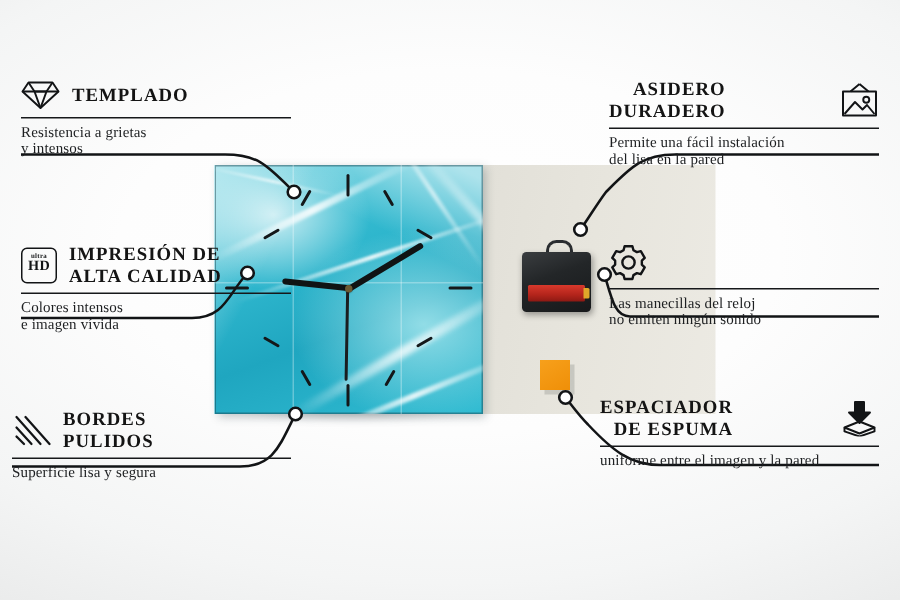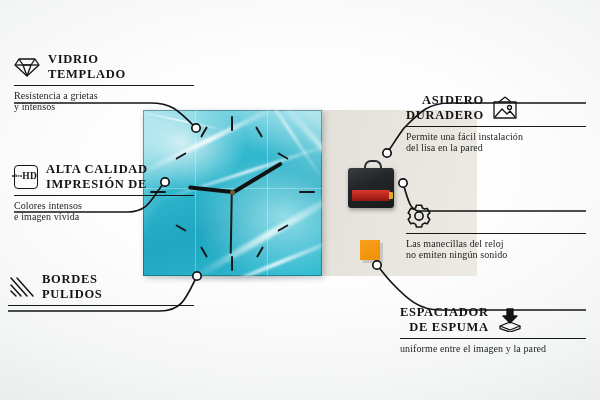--- a/index.html
+++ b/index.html
@@ -74,35 +74,35 @@
   #foam-spacer{
     left:360px;top:240px;width:20px;height:20px;
     background:linear-gradient(150deg,#f7a01b 0%,#ef8f08 100%);
     box-shadow:3px 3px 0 rgba(120,122,118,.28);
   }
 
   
   .feature{position:absolute;width:200px;}
   .feat-head{display:flex;align-items:center;gap:8px;}
   .feat-left .feat-head{justify-content:flex-start;}
-  .feat-right .feat-head{justify-content:flex-start;margin-top:41px;}
+  .feat-right .feat-head{justify-content:space-between;}
   .feat-title{
     font-size:12.5px;line-height:14.5px;font-weight:700;letter-spacing:.7px;
     color:#141414;text-transform:uppercase;
   }
   .feat-right .feat-title{text-align:right;}
   .feat-rule{height:1px;background:#16181a;margin:4px 0 4px;}
   .feat-desc{
     font-size:10px;line-height:11.4px;color:#1d1f21;letter-spacing:.1px;
   }
   .feat-right .feat-desc{text-align:left;}
   .ico{flex:0 0 auto;display:block;}
   .hdbadge{
     width:22px;height:22px;border:1.6px solid #121416;border-radius:4px;
-    display:flex;flex-direction:row;align-items:center;justify-content:flex-end;
+    display:flex;flex-direction:column;align-items:center;justify-content:center;
     line-height:1;
   }
   .hdbadge .u{font-size:4.6px;font-weight:700;letter-spacing:.2px;color:#121416;}
   .hdbadge .h{font-size:9.5px;font-weight:700;letter-spacing:.2px;color:#121416;margin-top:.5px;}
 </style>
 </head>
 <body>
 
 <div id="stage">
 
@@ -170,38 +170,37 @@
       <svg class="ico" width="26" height="22" viewBox="0 0 26 22">
         <g fill="none" stroke="#121416" stroke-width="1.3" stroke-linejoin="round">
           <path d="M5,3 H21 L25,9 L13,20 L1,9 Z"></path>
           <path d="M1,9 H25"></path>
           <path d="M5,3 L9,9 L13,20"></path>
           <path d="M21,3 L17,9 L13,20"></path>
           <path d="M9,9 H17"></path>
         </g>
       </svg>
       <div>
-        <div class="feat-title">VIDRIO</div>
         <div class="feat-title">TEMPLADO</div>
       </div>
     </div>
     <div class="feat-rule"></div>
     <div class="feat-desc">Resistencia a grietas</div>
     <div class="feat-desc">y intensos</div>
   </div>
 
   <div class="feature feat-left" style="left:14px;top:162px;width:180px;">
     <div class="feat-head">
       <div class="hdbadge ico">
         <span class="u">ultra</span>
           <span class="h">HD</span>
       </div>
       <div>
+        <div class="feat-title">IMPRESIÓN DE</div>
         <div class="feat-title">ALTA CALIDAD</div>
-        <div class="feat-title">IMPRESIÓN DE</div>
       </div>
     </div>
     <div class="feat-rule"></div>
     <div class="feat-desc">Colores intensos</div>
     <div class="feat-desc">e imagen vívida</div>
   </div>
 
   <div class="feature feat-left" style="left:8px;top:272px;width:186px;">
     <div class="feat-head">
       <svg class="ico" width="26" height="22" viewBox="0 0 26 22">
@@ -211,20 +210,21 @@
           <path d="M3,9 L13,20"></path>
           <path d="M3,15 L8,20"></path>
         </g>
       </svg>
       <div>
         <div class="feat-title">BORDES</div>
         <div class="feat-title">PULIDOS</div>
       </div>
     </div>
     <div class="feat-rule"></div>
+    <div class="feat-desc">Superficie lisa y segura</div>
     <div class="feat-desc"></div>
   </div>
 
   <div class="feature feat-right" style="left:406px;top:52px;width:180px;">
     <div class="feat-head">
       <div>
         <div class="feat-title">ASIDERO</div>
         <div class="feat-title">DURADERO</div>
       </div>
       <svg class="ico" width="26" height="24" viewBox="0 0 26 24">

